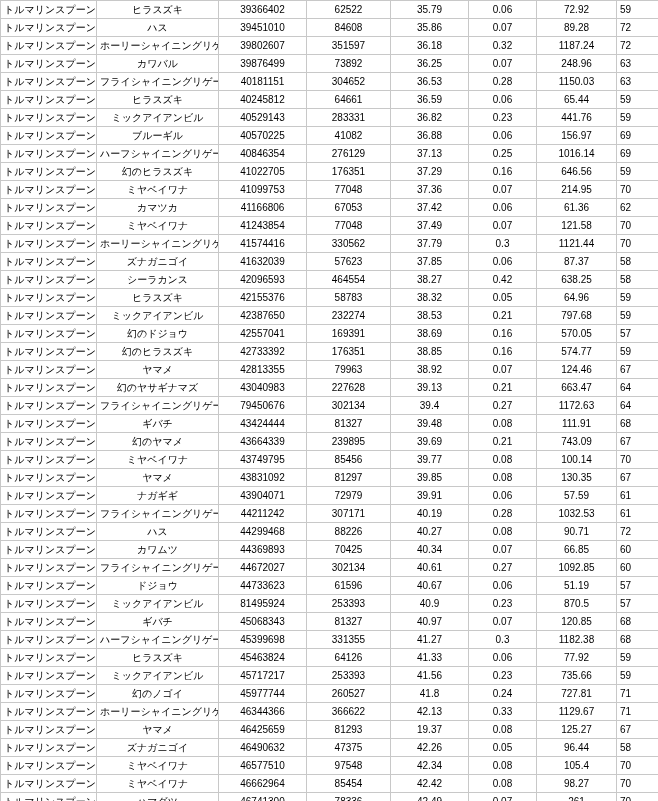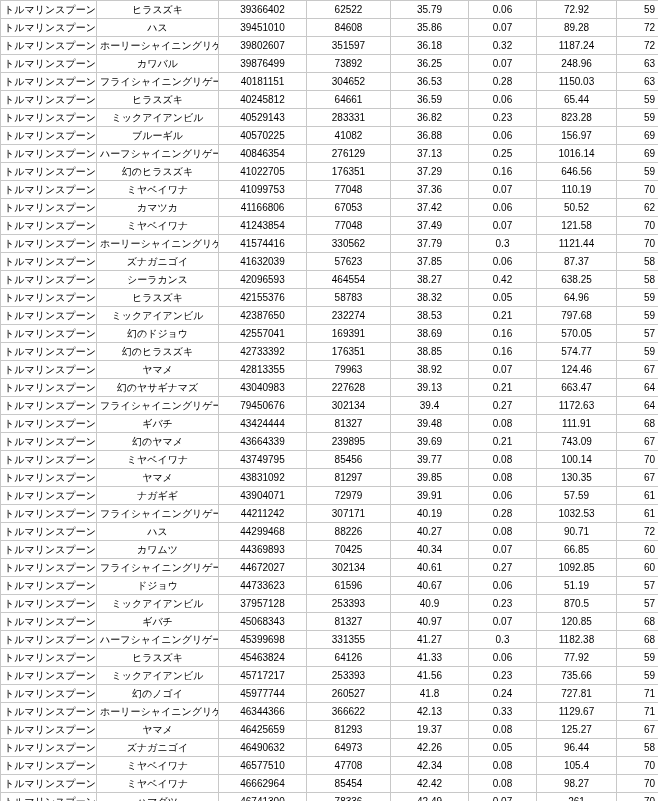--- a/index.html
+++ b/index.html
@@ -35,21 +35,21 @@
   col.c2 { width: 88px; }
   col.c3 { width: 84px; }
   col.c4 { width: 78px; }
   col.c5 { width: 68px; }
   col.c6 { width: 80px; }
   col.c7 { width: 42px; }
 
   .col-name  { text-align: right; }
   .col-fish  { text-align: center; margin-top: 44px; }
   .col-num   { text-align: center; }
-  .col-last  { text-align: right; }
+  .col-last  { text-align: left; }
 </style>
 </head>
 <body>
 
 <table class="data-grid">
   <colgroup>
     <col class="c0">
       <col class="c1">
       <col class="c2">
       <col class="c3">
@@ -119,21 +119,21 @@
         <td class="col-num">65.44</td>
         <td class="col-last">59</td>
       </tr>
       <tr>
         <td class="col-name">トルマリンスプーン</td>
         <td class="col-fish">ミックアイアンビル</td>
         <td class="col-num">40529143</td>
         <td class="col-num">283331</td>
         <td class="col-num">36.82</td>
         <td class="col-num">0.23</td>
-        <td class="col-num">823.28</td>
+        <td class="col-num">441.76</td>
         <td class="col-last">59</td>
       </tr>
       <tr>
         <td class="col-name">トルマリンスプーン</td>
         <td class="col-fish">ブルーギル</td>
         <td class="col-num">40570225</td>
         <td class="col-num">41082</td>
         <td class="col-num">36.88</td>
         <td class="col-num">0.06</td>
         <td class="col-num">156.97</td>
@@ -159,31 +159,31 @@
         <td class="col-num">646.56</td>
         <td class="col-last">59</td>
       </tr>
       <tr>
         <td class="col-name">トルマリンスプーン</td>
         <td class="col-fish">ミヤベイワナ</td>
         <td class="col-num">41099753</td>
         <td class="col-num">77048</td>
         <td class="col-num">37.36</td>
         <td class="col-num">0.07</td>
-        <td class="col-num">110.19</td>
+        <td class="col-num">214.95</td>
         <td class="col-last">70</td>
       </tr>
       <tr>
         <td class="col-name">トルマリンスプーン</td>
         <td class="col-fish">カマツカ</td>
         <td class="col-num">41166806</td>
         <td class="col-num">67053</td>
         <td class="col-num">37.42</td>
         <td class="col-num">0.06</td>
-        <td class="col-num">50.52</td>
+        <td class="col-num">61.36</td>
         <td class="col-last">62</td>
       </tr>
       <tr>
         <td class="col-name">トルマリンスプーン</td>
         <td class="col-fish">ミヤベイワナ</td>
         <td class="col-num">41243854</td>
         <td class="col-num">77048</td>
         <td class="col-num">37.49</td>
         <td class="col-num">0.07</td>
         <td class="col-num">121.58</td>
@@ -385,21 +385,21 @@
         <td class="col-num">44733623</td>
         <td class="col-num">61596</td>
         <td class="col-num">40.67</td>
         <td class="col-num">0.06</td>
         <td class="col-num">51.19</td>
         <td class="col-last">57</td>
       </tr>
       <tr>
         <td class="col-name">トルマリンスプーン</td>
         <td class="col-fish">ミックアイアンビル</td>
-        <td class="col-num">37957128</td>
+        <td class="col-num">81495924</td>
         <td class="col-num">253393</td>
         <td class="col-num">40.9</td>
         <td class="col-num">0.23</td>
         <td class="col-num">870.5</td>
         <td class="col-last">57</td>
       </tr>
       <tr>
         <td class="col-name">トルマリンスプーン</td>
         <td class="col-fish">ギバチ</td>
         <td class="col-num">45068343</td>
@@ -466,31 +466,31 @@
         <td class="col-num">81293</td>
         <td class="col-num">19.37</td>
         <td class="col-num">0.08</td>
         <td class="col-num">125.27</td>
         <td class="col-last">67</td>
       </tr>
       <tr>
         <td class="col-name">トルマリンスプーン</td>
         <td class="col-fish">ズナガニゴイ</td>
         <td class="col-num">46490632</td>
-        <td class="col-num">64973</td>
+        <td class="col-num">47375</td>
         <td class="col-num">42.26</td>
         <td class="col-num">0.05</td>
         <td class="col-num">96.44</td>
         <td class="col-last">58</td>
       </tr>
       <tr>
         <td class="col-name">トルマリンスプーン</td>
         <td class="col-fish">ミヤベイワナ</td>
         <td class="col-num">46577510</td>
-        <td class="col-num">47708</td>
+        <td class="col-num">97548</td>
         <td class="col-num">42.34</td>
         <td class="col-num">0.08</td>
         <td class="col-num">105.4</td>
         <td class="col-last">70</td>
       </tr>
       <tr>
         <td class="col-name">トルマリンスプーン</td>
         <td class="col-fish">ミヤベイワナ</td>
         <td class="col-num">46662964</td>
         <td class="col-num">85454</td>

